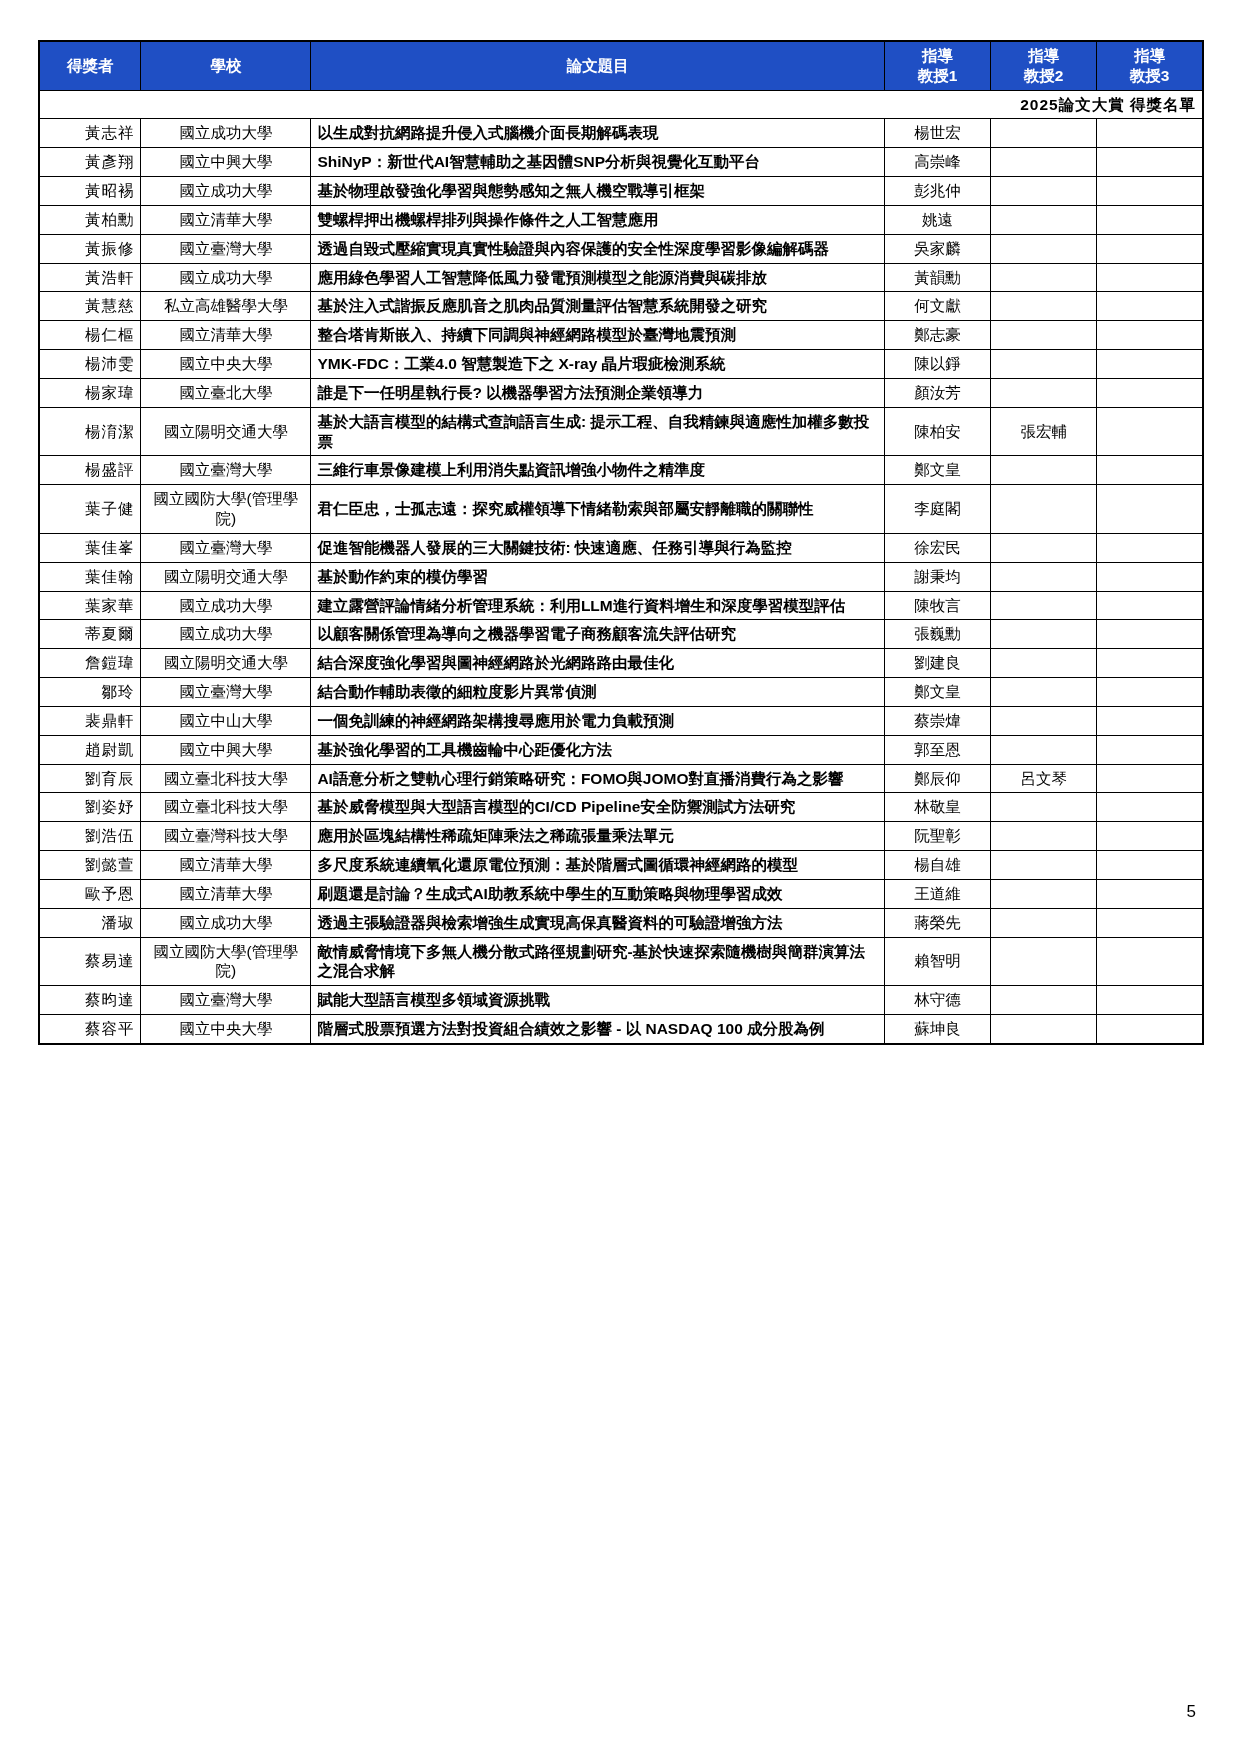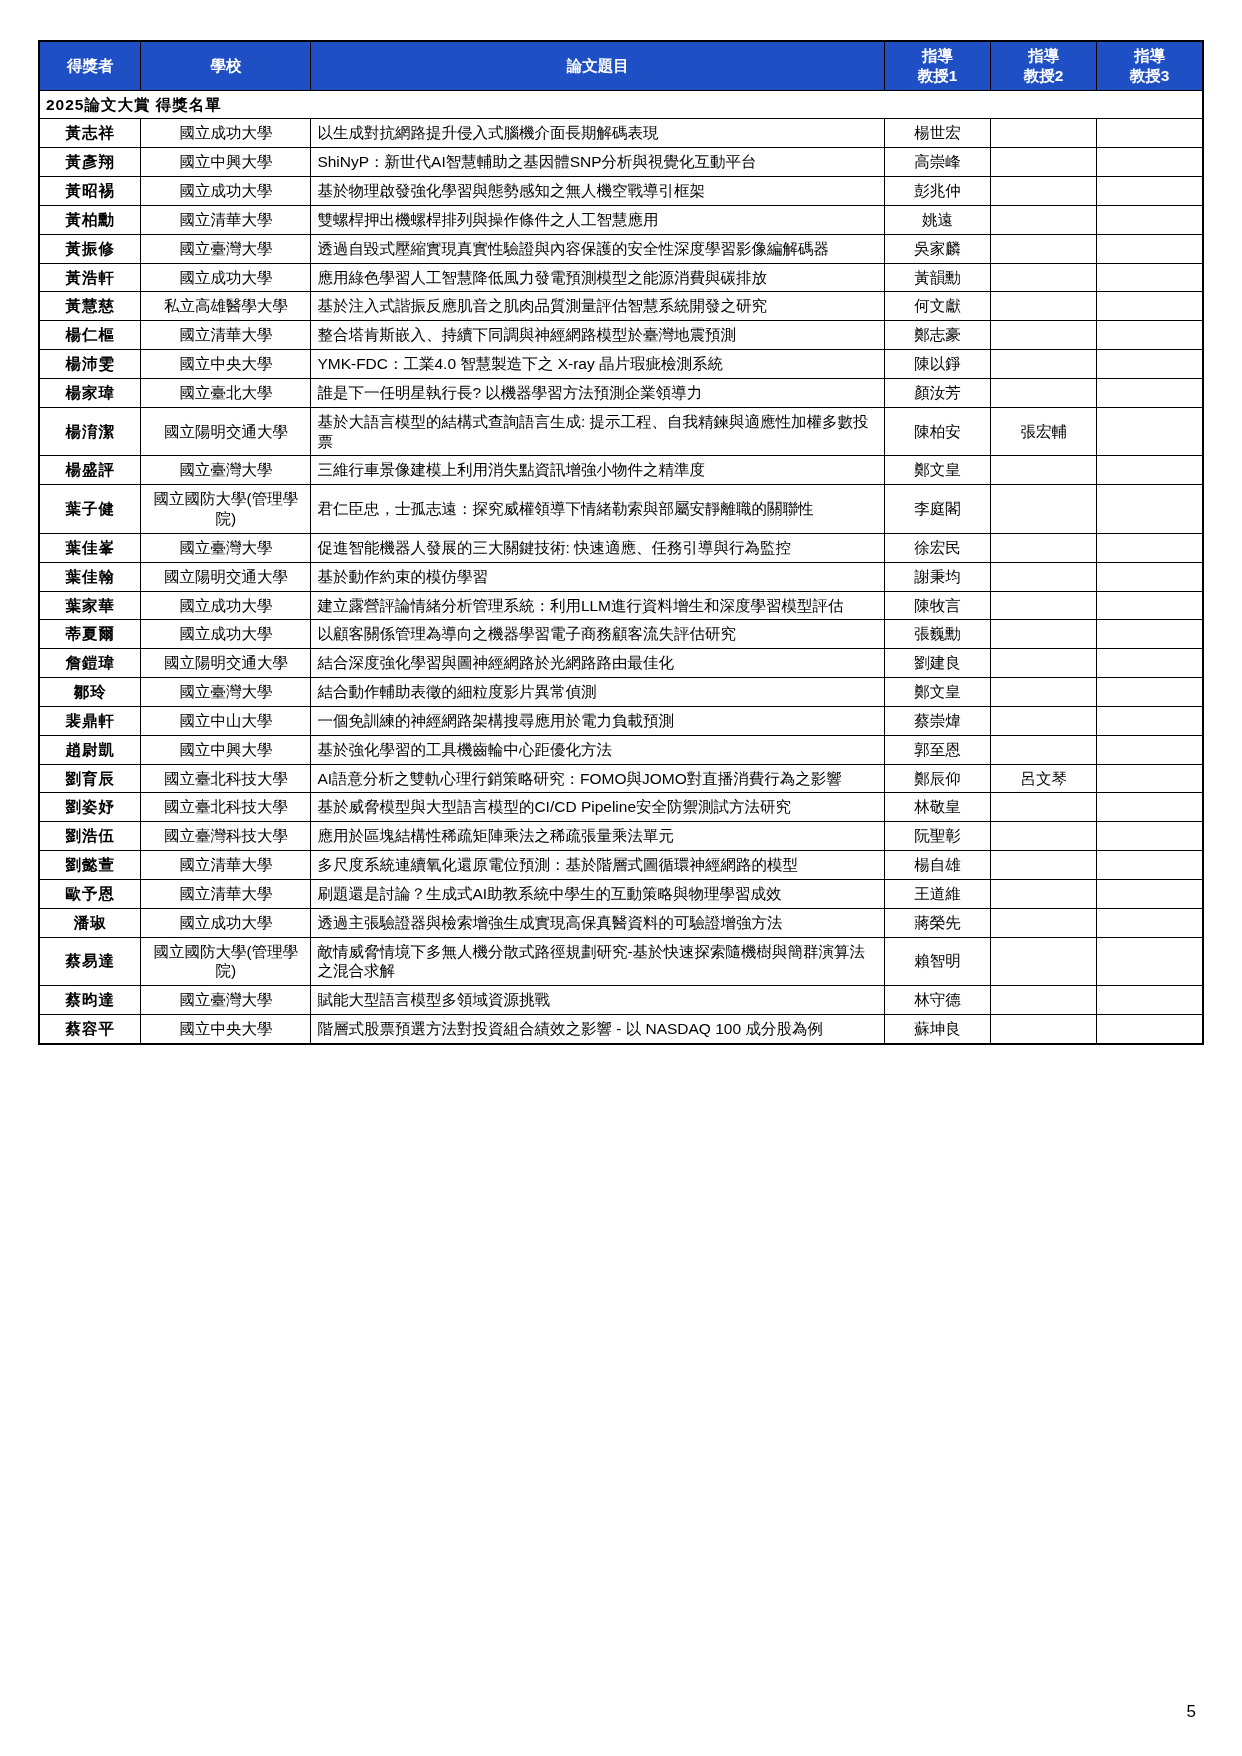--- a/index.html
+++ b/index.html
@@ -28,21 +28,21 @@
     border: 2px solid #000;
   }
   table.award-table td, table.award-table th {
     border: 1px solid #000;
     padding: 4px 6px;
     vertical-align: middle;
     font-size: 15.5px;
     line-height: 1.28;
   }
   .doc-title td {
-    text-align: left;
+    text-align: right;
     font-size: 24px;
     font-weight: bold;
     padding: 10px 0 12px 0;
     border-bottom: 2px solid #000;
     letter-spacing: 1px;
   }
   thead th {
     background: #1F4FC4;
     color: #ffffff;
     font-weight: bold;
@@ -52,35 +52,36 @@
     line-height: 1.22;
   }
   .col-name    { width: 96px; }
   .col-school  { width: 160px; }
   .col-title   { width: 540px; }
   .col-adv1    { width: 100px; }
   .col-adv2    { width: 100px; }
   .col-adv3    { width: 100px; }
 
   td.c-name {
-    text-align: center;
-    font-weight: bold;
+    text-align: right;
+    font-weight: normal;
     font-size: 17px;
     letter-spacing: 1px;
   }
   td.c-school {
     text-align: center;
     font-size: 15.5px;
     padding-left: 8px;
   }
   td.c-title {
     text-align: left;
     font-size: 16px;
     padding-left: 8px;
     padding-right: 6px;
+    font-weight: bold;
   }
   td.c-adv {
     text-align: center;
     font-size: 15.5px;
   }
   .page-number {
     position: absolute;
     right: 46px;
     bottom: 34px;
     font-size: 17px;

